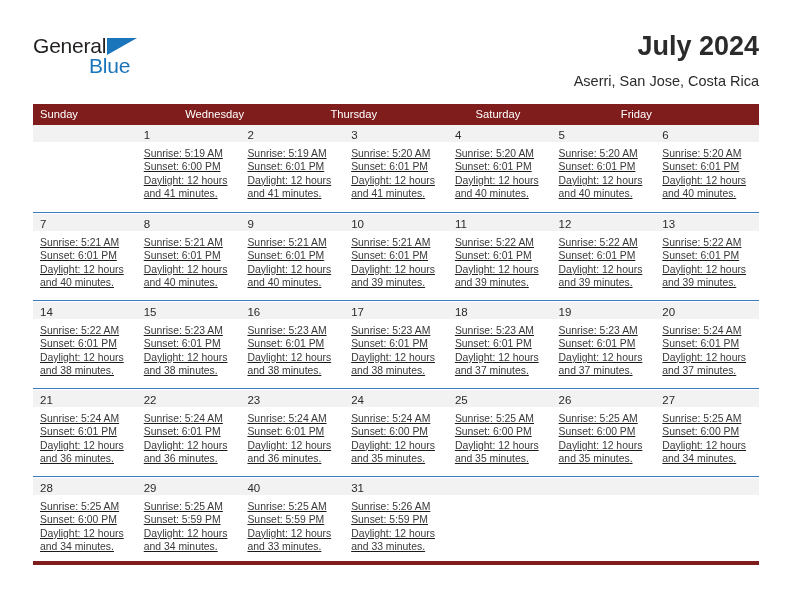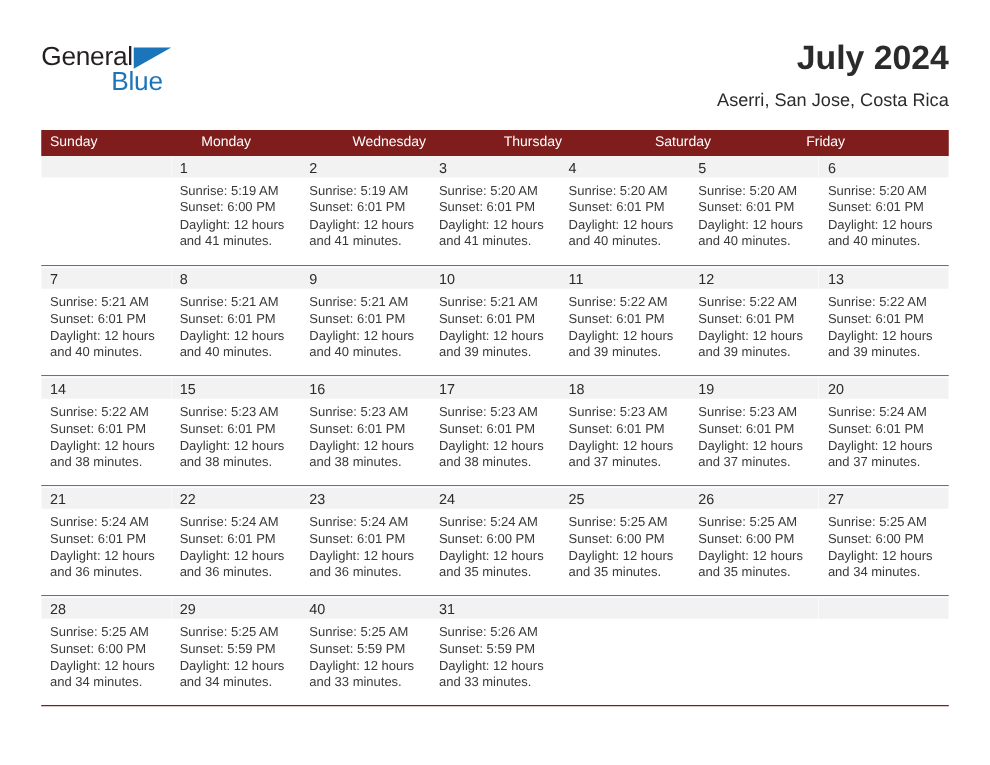--- a/index.html
+++ b/index.html
@@ -115,21 +115,21 @@
     display: flex;
     border-top: 1px solid #ffffff;
     border-bottom: 1px solid #3a7cbf;
     height: 88px;
     box-sizing: border-box;
   }
   .week:first-of-type {
     border-top: none;
   }
   .week.last {
-    border-bottom: 1px solid #7f1d1d;
+    border-bottom: 4px solid #7f1d1d;
   }
 
   .cell {
     flex: 1 1 0;
     box-sizing: border-box;
     position: relative;
     background: #ffffff;
     overflow: hidden;
   }
 
@@ -144,20 +144,21 @@
   }
   .daynum {
     font-size: 11.5px;
     line-height: 17px;
     color: #2b2b2b;
   }
 
   .cell-body {
     padding: 5px 6px 0 7px;
     box-sizing: border-box;
+    text-decoration: underline;
   }
   .evline {
     font-size: 10.4px;
     line-height: 13.4px;
     color: #3a3a3a;
     white-space: nowrap;
   }
 </style>
 </head>
 <body>
@@ -175,21 +176,20 @@
     <div class="title-block">
       <div class="cal-title">July 2024</div>
       <div class="cal-subtitle">Aserri, San Jose, Costa Rica</div>
     </div>
 
   </div>
 
   <div class="calendar">
     <div class="weekdays" id="weekday-row">
         <div class="weekday">Sunday</div>
-        <div class="weekday">Monday</div>
         <div class="weekday">Wednesday</div>
         <div class="weekday">Thursday</div>
         <div class="weekday">Saturday</div>
         <div class="weekday">Friday</div>
       </div>
     <div id="weeks-container">
         <div class="week">
           <div class="cell empty">
             <div class="daynum-band"><span class="daynum"></span></div>
             <div class="cell-body"></div>

